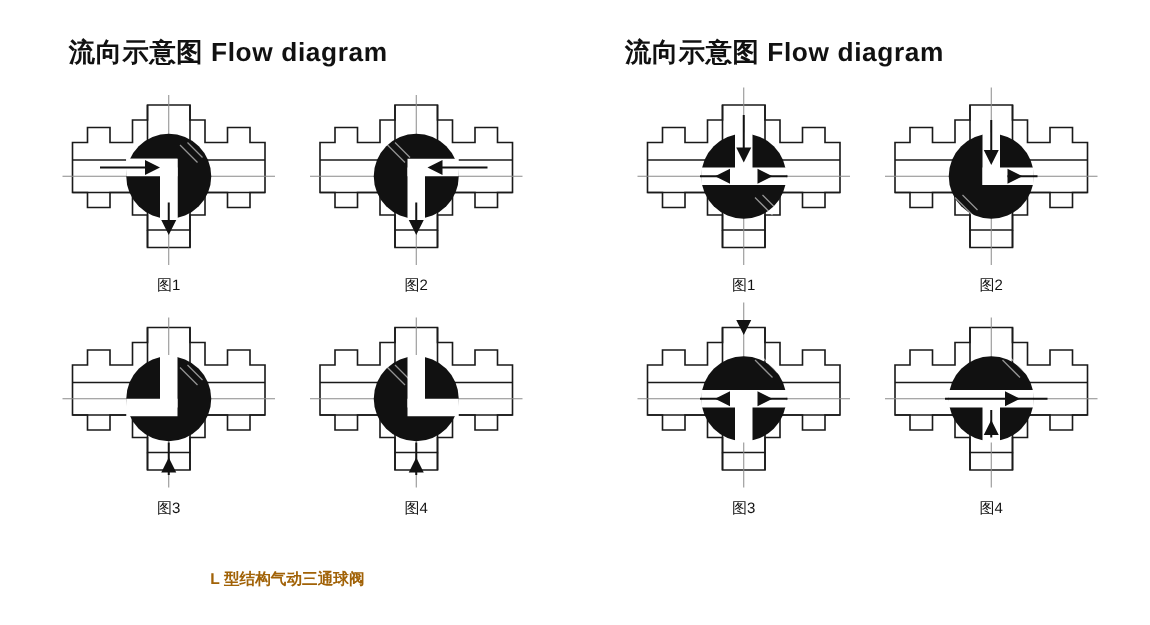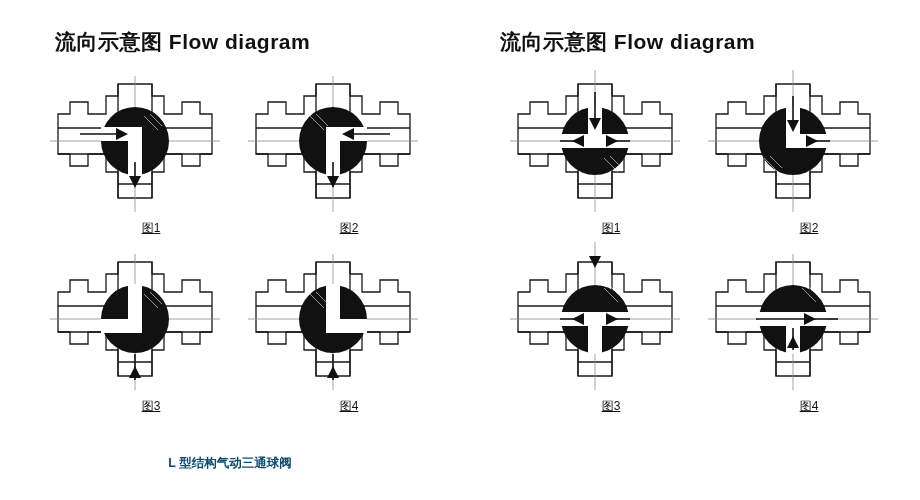--- a/index.html
+++ b/index.html
@@ -59,37 +59,36 @@
 
   .cell svg {
     display: block;
     position: absolute;
     top: 0;
     left: 0;
   }
   .fig-label {
     position: absolute;
     bottom: 0;
-    left: 16px;
+    left: 0;
     width: 190px;
     text-align: center;
     font-size: 12px;
     color: #111;
-    text-decoration: underline;
   }
 
   .caption {
     position: absolute;
     bottom: 28px;
     left: 0;
     width: 460px;
     text-align: center;
     font-size: 12.5px;
     font-weight: 700;
-    color: #0c4a6e;
+    color: #a16207;
   }
 </style>
 </head>
 <body>
 
 <div class="page">
 
   <div class="panel panel-left">
 
     <div class="panel-title">流向示意图 Flow diagram</div>

